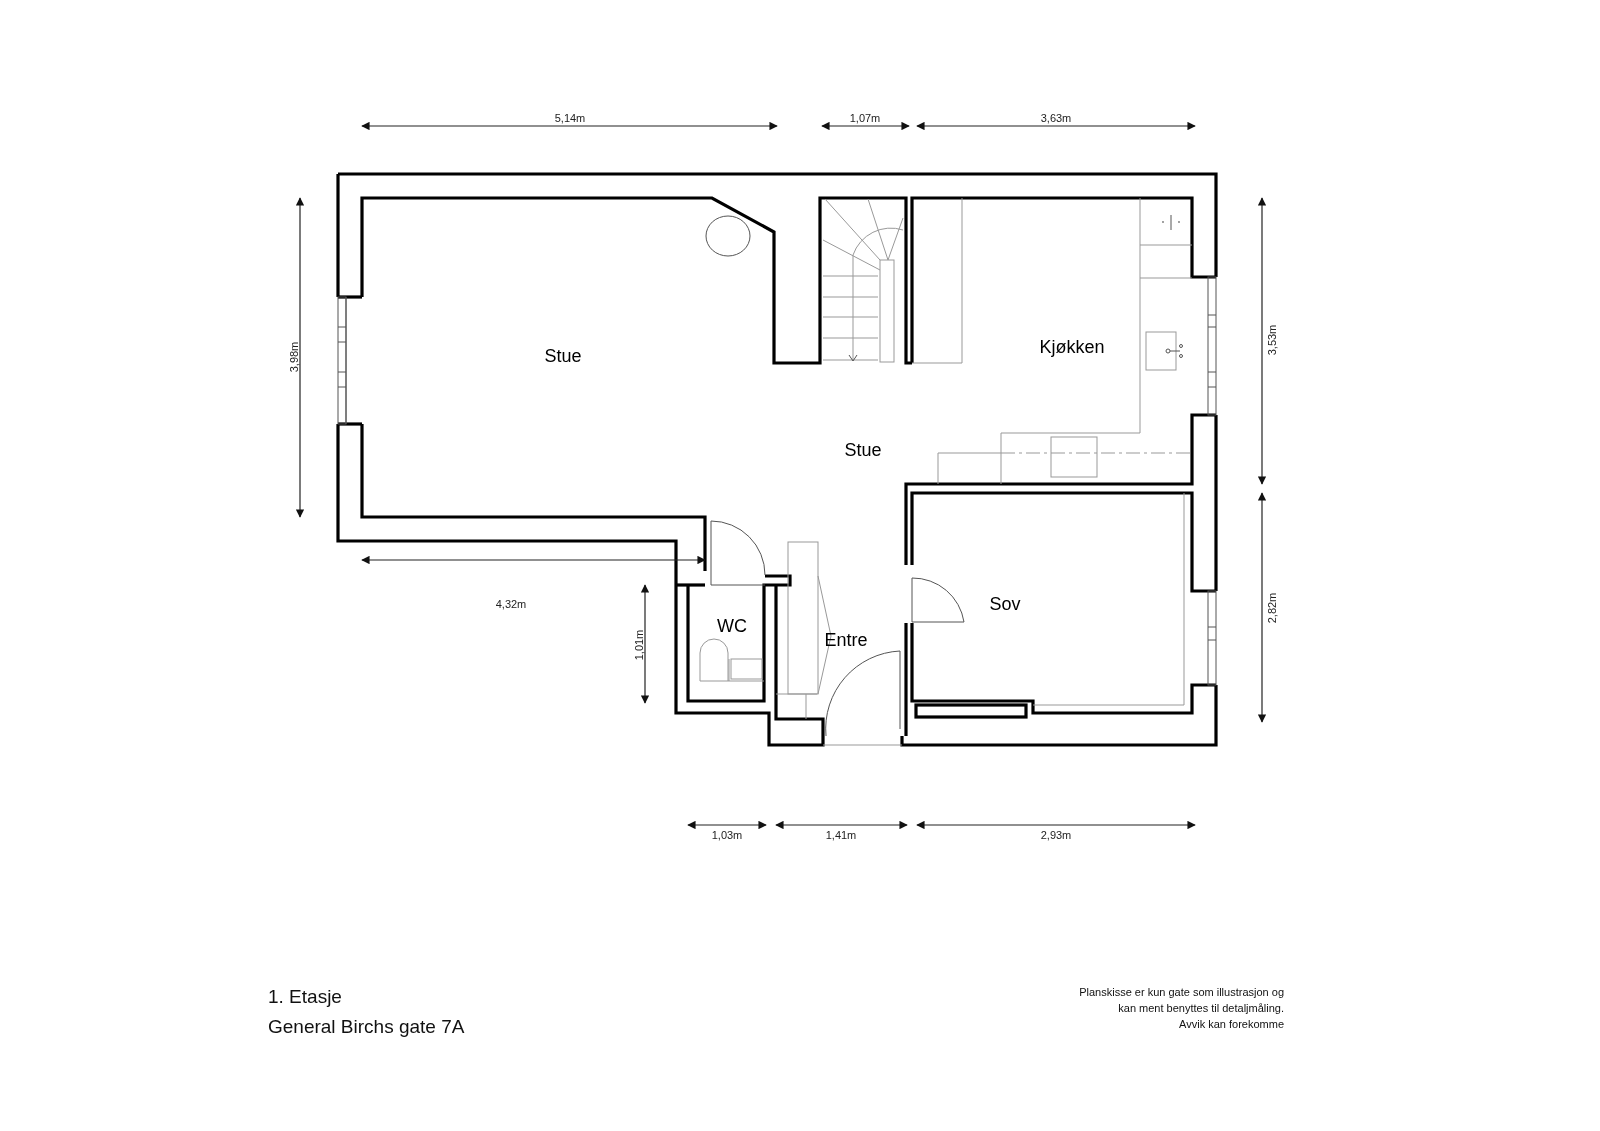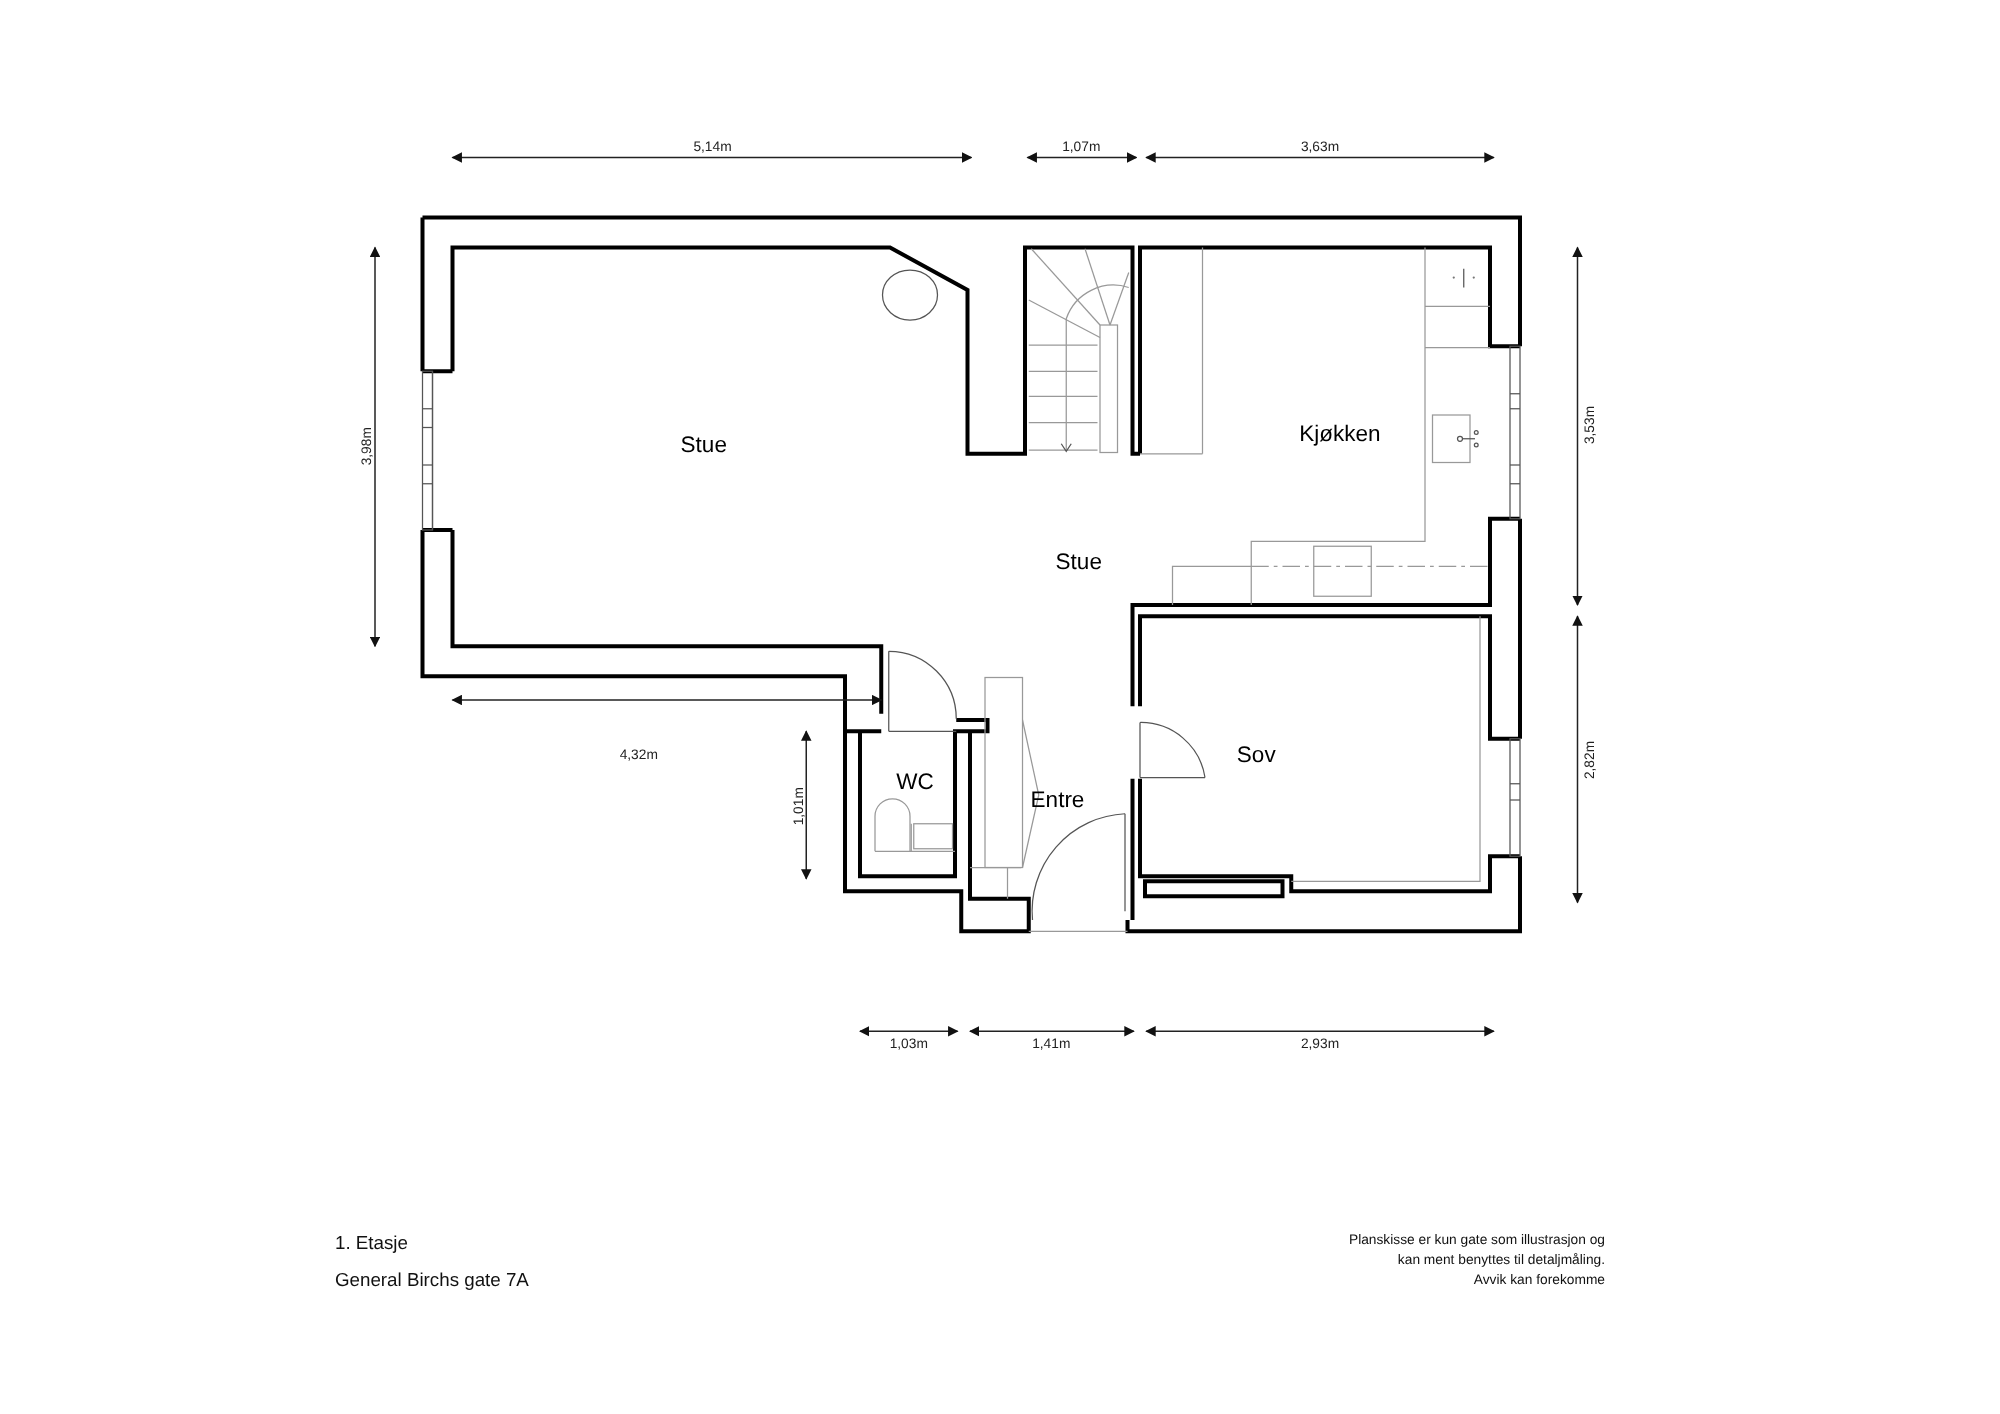--- a/index.html
+++ b/index.html
@@ -5,21 +5,21 @@
   html, body { margin:0; padding:0; background:#ffffff; }
   body { width:1600px; height:1131px; position:relative; overflow:hidden; font-family:"Liberation Sans", sans-serif; color:#111; }
   svg { position:absolute; left:0; top:0; }
   .wall { fill:none; stroke:#000; stroke-width:3.2; stroke-linejoin:miter; }
   .thin { fill:none; stroke:#999; stroke-width:1; }
   .thin2 { fill:none; stroke:#555; stroke-width:1; }
   .dim { stroke:#222; stroke-width:1.2; }
   .room-label { position:absolute; font-size:18px; color:#000000; transform:translate(-50%,-50%); white-space:nowrap; }
   .dim-label { position:absolute; font-size:11px; color:#222; transform:translate(-50%,-50%); white-space:nowrap; }
   .dim-label.v { transform:translate(-50%,-50%) rotate(-90deg); }
-  .title { position:absolute; left:268px; font-size:15px; color:#111; }
+  .title { position:absolute; left:268px; font-size:19px; color:#111; }
   .disclaimer { position:absolute; right:316px; top:984px; text-align:right; font-size:11px; line-height:16px; color:#111; }
 </style>
 </head>
 <body>
 
 <svg width="1600" height="1131" viewBox="0 0 1600 1131">
   <defs>
     <marker id="arr" viewBox="0 0 10 10" refX="9" refY="5" markerWidth="7" markerHeight="7" orient="auto-start-reverse">
       <path d="M0,0 L10,5 L0,10 z" fill="#111"></path>
     </marker>

